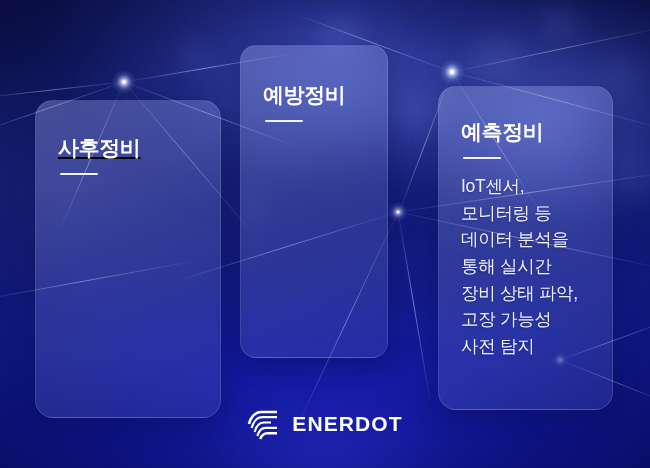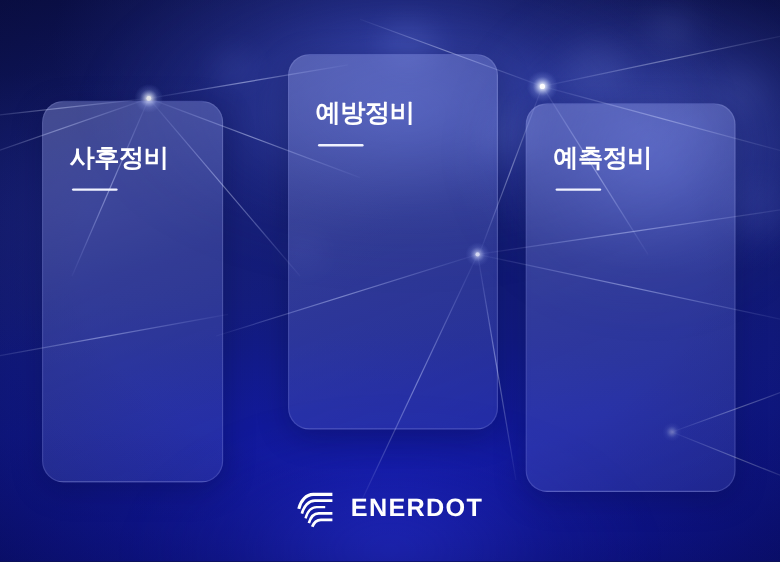--- a/index.html
+++ b/index.html
@@ -89,23 +89,23 @@
     font-size: 17.5px;
     font-weight: 400;
     line-height: 1.52;
     letter-spacing: -0.3px;
     margin: 0;
     white-space: pre-line;
     text-shadow: 0 1px 2px rgba(10,14,60,0.30);
   }
 
   
-  #card-1 { left: 35px;  top: 84px;  width: 151px; height: 318px; }
+  #card-1 { left: 35px;  top: 100px;  width: 186px; height: 318px; text-decoration: underline; }
   #card-1 .card-title-wrap { padding-top: 34px; }
-  #card-2 { left: 240px; top: 45px;  width: 175px; height: 313px; }
+  #card-2 { left: 240px; top: 45px;  width: 148px; height: 313px; border-radius: 16px; }
   #card-2 .card-title-wrap { padding-top: 36px; }
   #card-3 { left: 438px; top: 86px;  width: 175px; height: 324px; }
   #card-3 .card-title-wrap { padding-top: 32px; }
 
   
   .logo {
     position: absolute;
     left: 0; right: 0;
     bottom: 28px;
     display: flex;
@@ -225,20 +225,27 @@
     <div class="card-title-wrap">
       <h2 class="card-title">예방정비</h2>
       <div class="card-rule"></div>
     </div>
   </div>
 
   <div class="card" id="card-3">
     <div class="card-title-wrap">
       <h2 class="card-title">예측정비</h2>
       <div class="card-rule"></div>
+      <p class="card-body">IoT센서,
+모니터링 등
+데이터 분석을
+통해 실시간
+장비 상태 파악,
+고장 가능성
+사전 탐지</p>
     </div>
   </div>
 
   <div class="logo">
     <svg class="logo-mark" width="34" height="32" viewBox="0 0 34 32">
       <g fill="none" stroke="#ffffff" stroke-linecap="butt">
         <path d="M30 4 H14 C8.2 4 3.6 9.2 2.0 16" stroke-width="2.6"></path>
         <path d="M30 9.2 H15.4 C10.4 9.2 6.2 13.6 4.6 20" stroke-width="2.2"></path>
         <path d="M24 14.6 H17 C12.8 14.6 9.2 18.2 7.6 24" stroke-width="2.0"></path>
         <path d="M30 19.8 H18.6 C14.9 19.8 11.8 22.9 10.4 28" stroke-width="2.2"></path>

